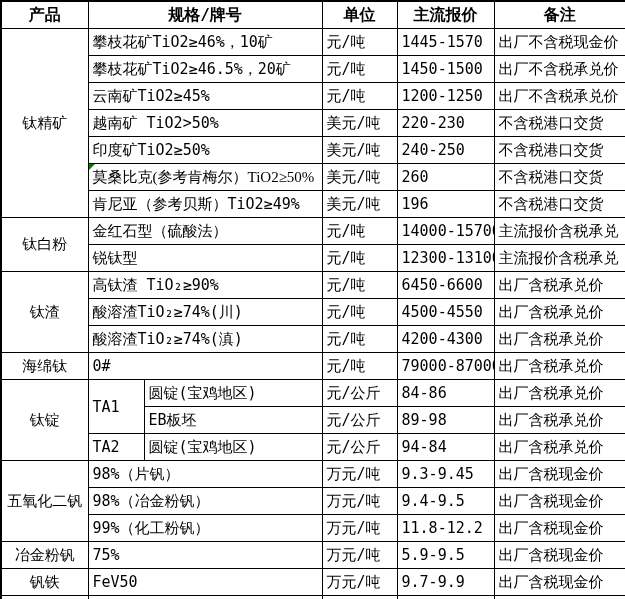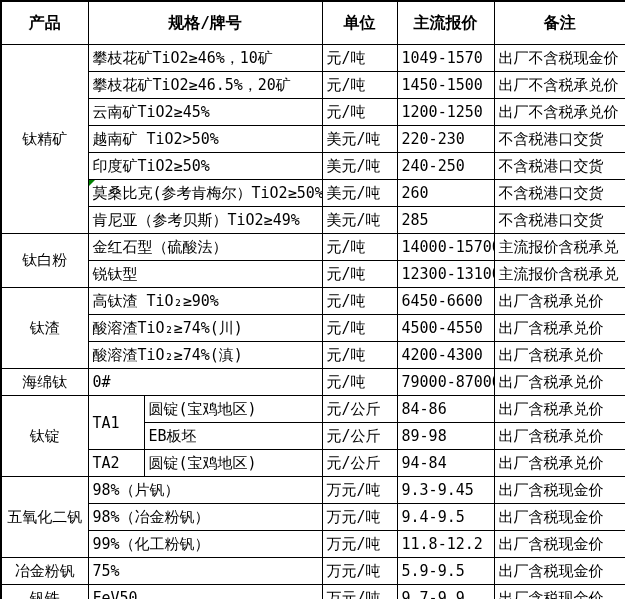--- a/index.html
+++ b/index.html
@@ -31,27 +31,27 @@
     white-space: nowrap;
     overflow: hidden;
     vertical-align: middle;
     text-align: left;
     font-weight: normal;
   }
   .price-table th {
     font-weight: bold;
     text-align: center;
     font-size: 16px;
-    padding: 8px;
+    padding: 0;
   }
   .price-table td.prod {
     text-align: center;
     padding: 0;
   }
-  td.flagcell { position: relative; }
+  td.flagcell { position: relative; font-family: Liberation Serif, serif; }
   .flag {
     position: absolute;
     top: 0;
     left: 0;
     width: 0;
     height: 0;
     border-top: 6px solid #008000;
     border-right: 6px solid transparent;
   }
 </style>
@@ -75,21 +75,21 @@
     <th colspan="2">规格/牌号</th>
     <th>单位</th>
     <th>主流报价</th>
     <th>备注</th>
   </tr>
 
   <tr>
     <td class="prod" rowspan="7">钛精矿</td>
     <td colspan="2">攀枝花矿TiO2≥46%，10矿</td>
     <td>元/吨</td>
-    <td>1049-1570</td>
+    <td>1445-1570</td>
     <td>出厂不含税现金价</td>
   </tr>
   <tr>
     <td colspan="2">攀枝花矿TiO2≥46.5%，20矿</td>
     <td>元/吨</td>
     <td>1450-1500</td>
     <td>出厂不含税承兑价</td>
   </tr>
   <tr>
     <td colspan="2">云南矿TiO2≥45%</td>
@@ -113,21 +113,21 @@
     <td colspan="2" class="flagcell">
       <span class="flag"></span><span>莫桑比克(参考肯梅尔）TiO2≥50%</span>
     </td>
     <td>美元/吨</td>
     <td>260</td>
     <td>不含税港口交货</td>
   </tr>
   <tr>
     <td colspan="2">肯尼亚（参考贝斯）TiO2≥49%</td>
     <td>美元/吨</td>
-    <td>285</td>
+    <td>196</td>
     <td>不含税港口交货</td>
   </tr>
 
   <tr>
     <td class="prod" rowspan="2">钛白粉</td>
     <td colspan="2">金红石型（硫酸法）</td>
     <td>元/吨</td>
     <td>14000-15700</td>
     <td>主流报价含税承兑</td>
   </tr>

